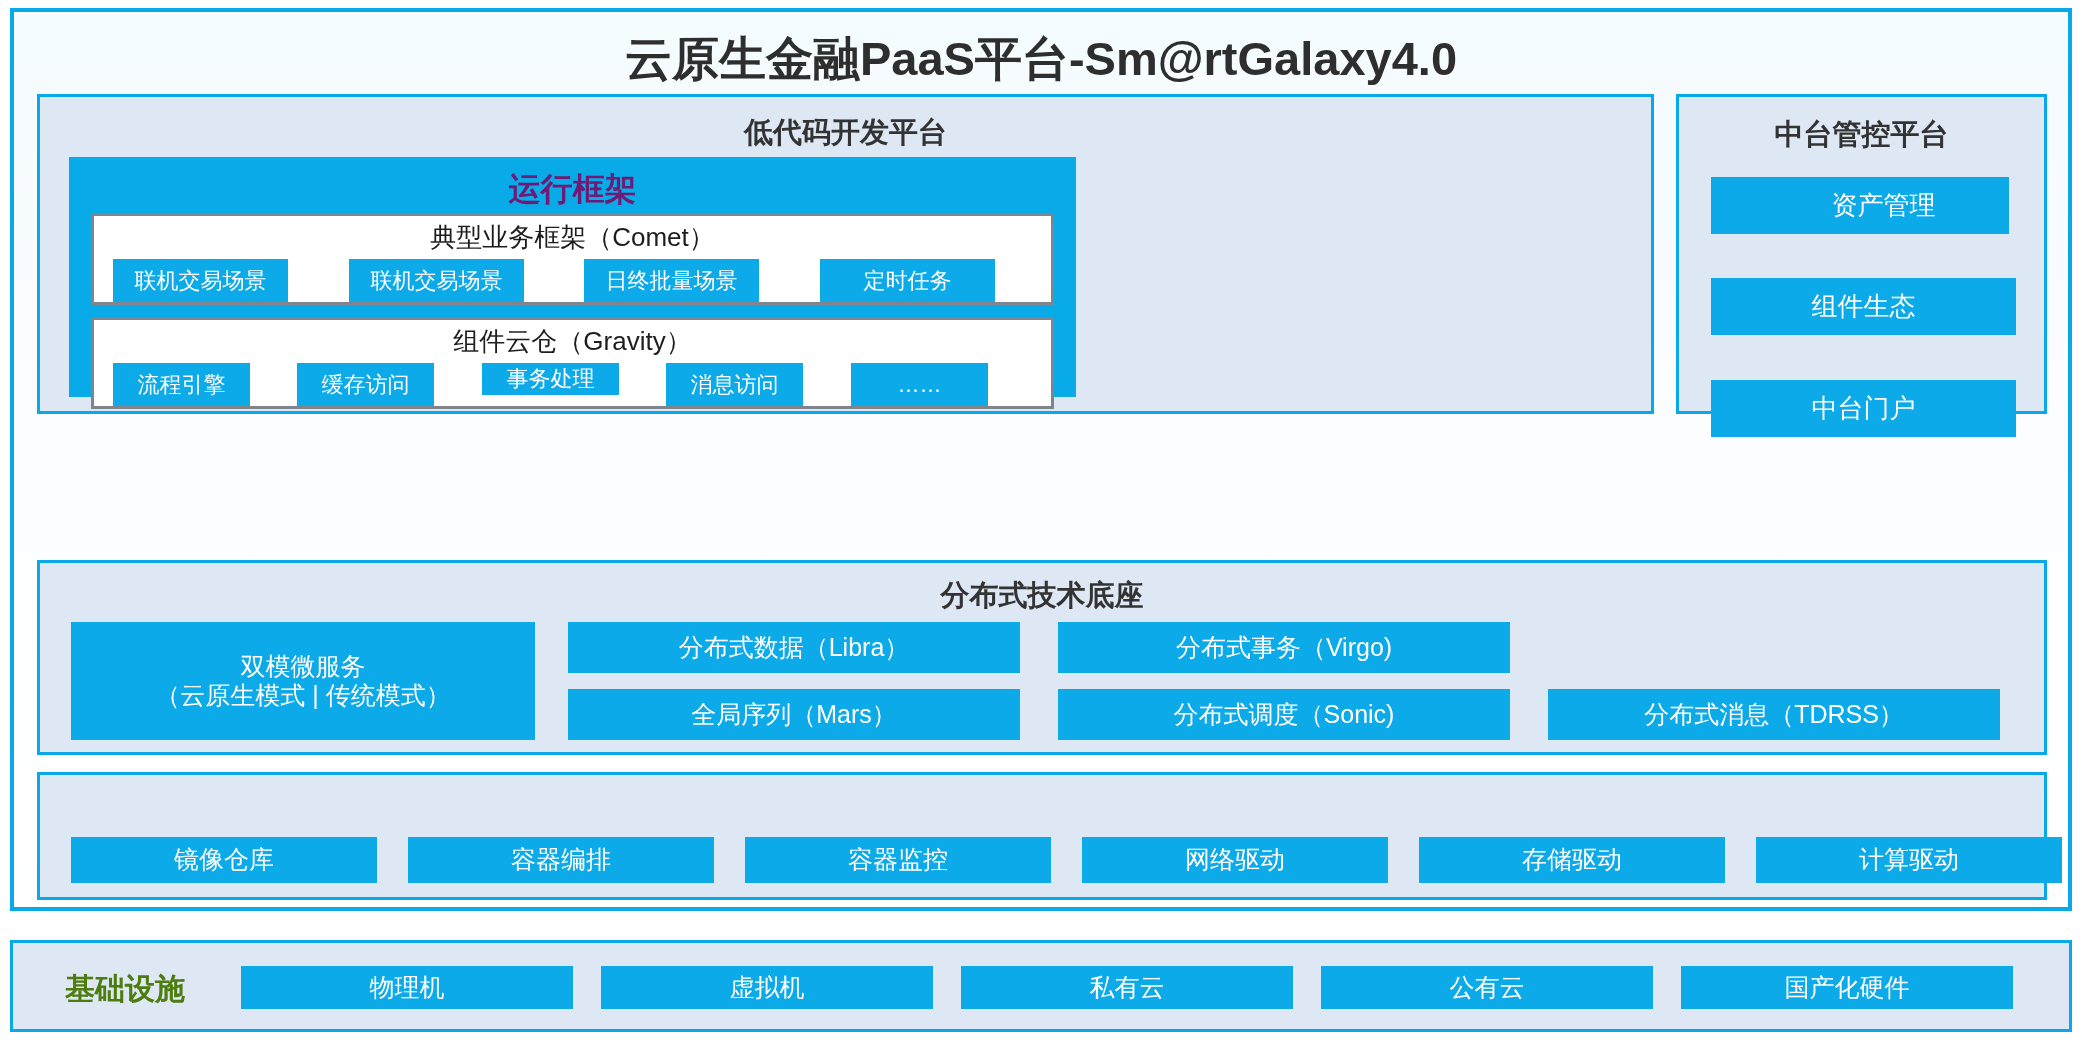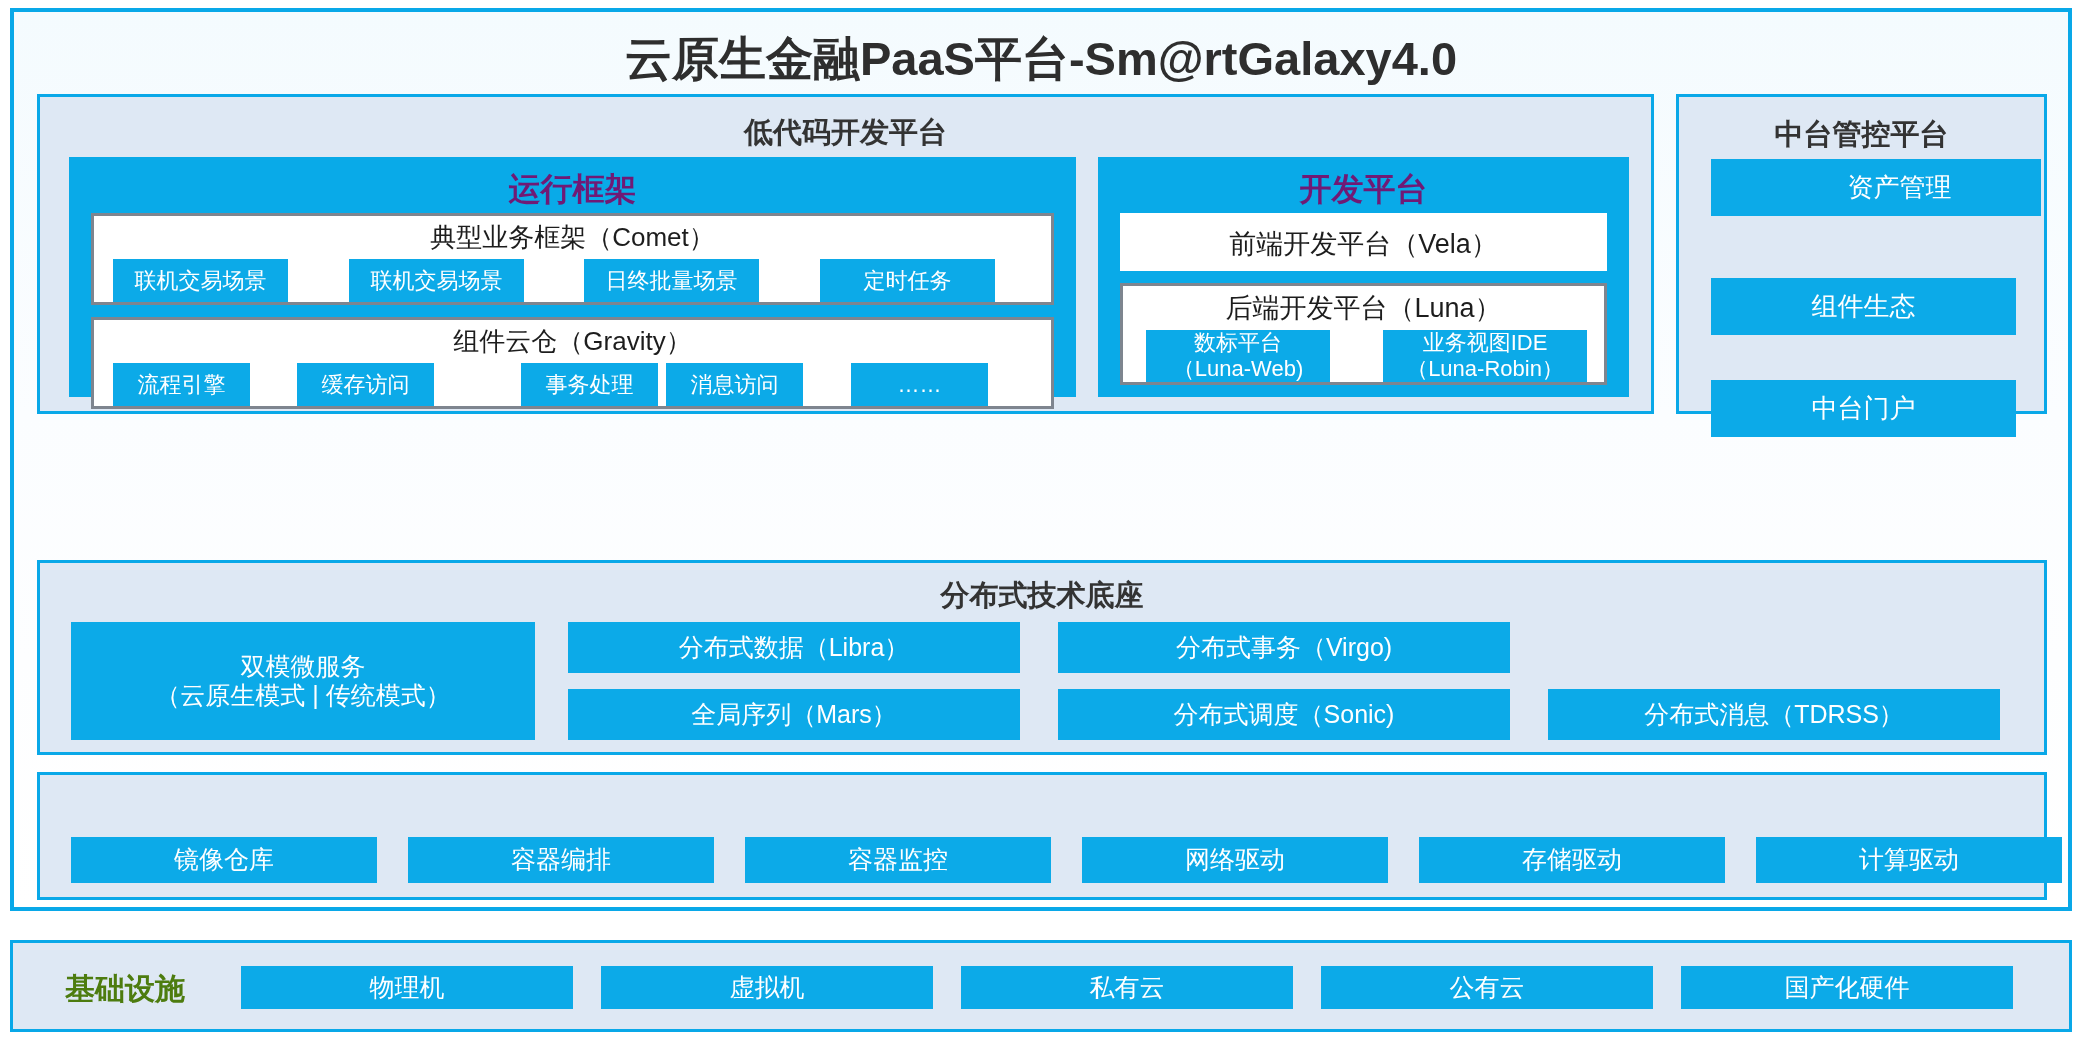--- a/index.html
+++ b/index.html
@@ -141,50 +141,31 @@
           <div class="chip" style="left:19px; top:43px; width:175px; height:43px;">联机交易场景</div>
           <div class="chip" style="left:255px; top:43px; width:175px; height:43px;">联机交易场景</div>
           <div class="chip" style="left:490px; top:43px; width:175px; height:43px;">日终批量场景</div>
           <div class="chip" style="left:726px; top:43px; width:175px; height:43px;">定时任务</div>
         </div>
 
         <div class="white-card" style="left:22px; top:160px; width:963px; height:92px;">
           <div class="white-card-title" style="margin-top:4px;">组件云仓（Gravity）</div>
           <div class="chip" style="left:19px; top:43px; width:137px; height:43px;">流程引擎</div>
           <div class="chip" style="left:203px; top:43px; width:137px; height:43px;">缓存访问</div>
-          <div class="chip" style="left:388px; top:43px; width:137px; height:43px;margin-left:39px;">事务处理</div>
+          <div class="chip" style="left:388px; top:43px; width:137px; height:32px;">事务处理</div>
           <div class="chip" style="left:572px; top:43px; width:137px; height:43px;">消息访问</div>
           <div class="chip" style="left:757px; top:43px; width:137px; height:43px;">……</div>
         </div>
       </div>
 
-      <div class="blue-block" style="left:1058px; top:60px; width:531px; height:240px;">
-        <div class="blue-block-title" style="margin-top:11px;">开发平台</div>
-
-        <div class="white-card noborder" style="left:22px; top:56px; width:487px; height:58px;">
-          <div class="white-card-title" style="margin-top:13px; font-size:27px;">前端开发平台（Vela）</div>
-        </div>
-
-        <div class="white-card" style="left:22px; top:126px; width:487px; height:102px;">
-          <div class="white-card-title" style="margin-top:4px; font-size:27px;">后端开发平台（Luna）</div>
-          <div class="chip" style="left:23px; top:44px; width:184px; height:52px; flex-direction:column;">
-            <span class="sub">数标平台</span>
-            <span class="sub">（Luna-Web)</span>
-          </div>
-          <div class="chip" style="left:260px; top:44px; width:204px; height:52px; flex-direction:column;">
-            <span class="sub">业务视图IDE</span>
-            <span class="sub">（Luna-Robin）</span>
-          </div>
-        </div>
-      </div>
     </div>
 
     <div class="panel" style="left:1662px; top:82px; width:371px; height:320px;">
       <div class="panel-title" style="margin-top:18px;">中台管控平台</div>
-      <div class="chip sz26" style="left:32px; top:62px; width:330px; height:57px;padding-left:47px;">资产管理</div>
+      <div class="chip sz26" style="left:32px; top:80px; width:298px; height:57px;padding-left:47px;">资产管理</div>
       <div class="chip sz26" style="left:32px; top:181px; width:305px; height:57px;">组件生态</div>
       <div class="chip sz26" style="left:32px; top:283px; width:305px; height:57px;">中台门户</div>
     </div>
 
     <div class="panel" style="left:23px; top:548px; width:2010px; height:195px;">
       <div class="panel-title" style="margin-top:13px;">分布式技术底座</div>
 
       <div class="chip sz25" style="left:31px; top:59px; width:464px; height:118px; flex-direction:column;">
         <span class="sub">双模微服务</span>
         <span class="sub">（云原生模式 | 传统模式）</span>

